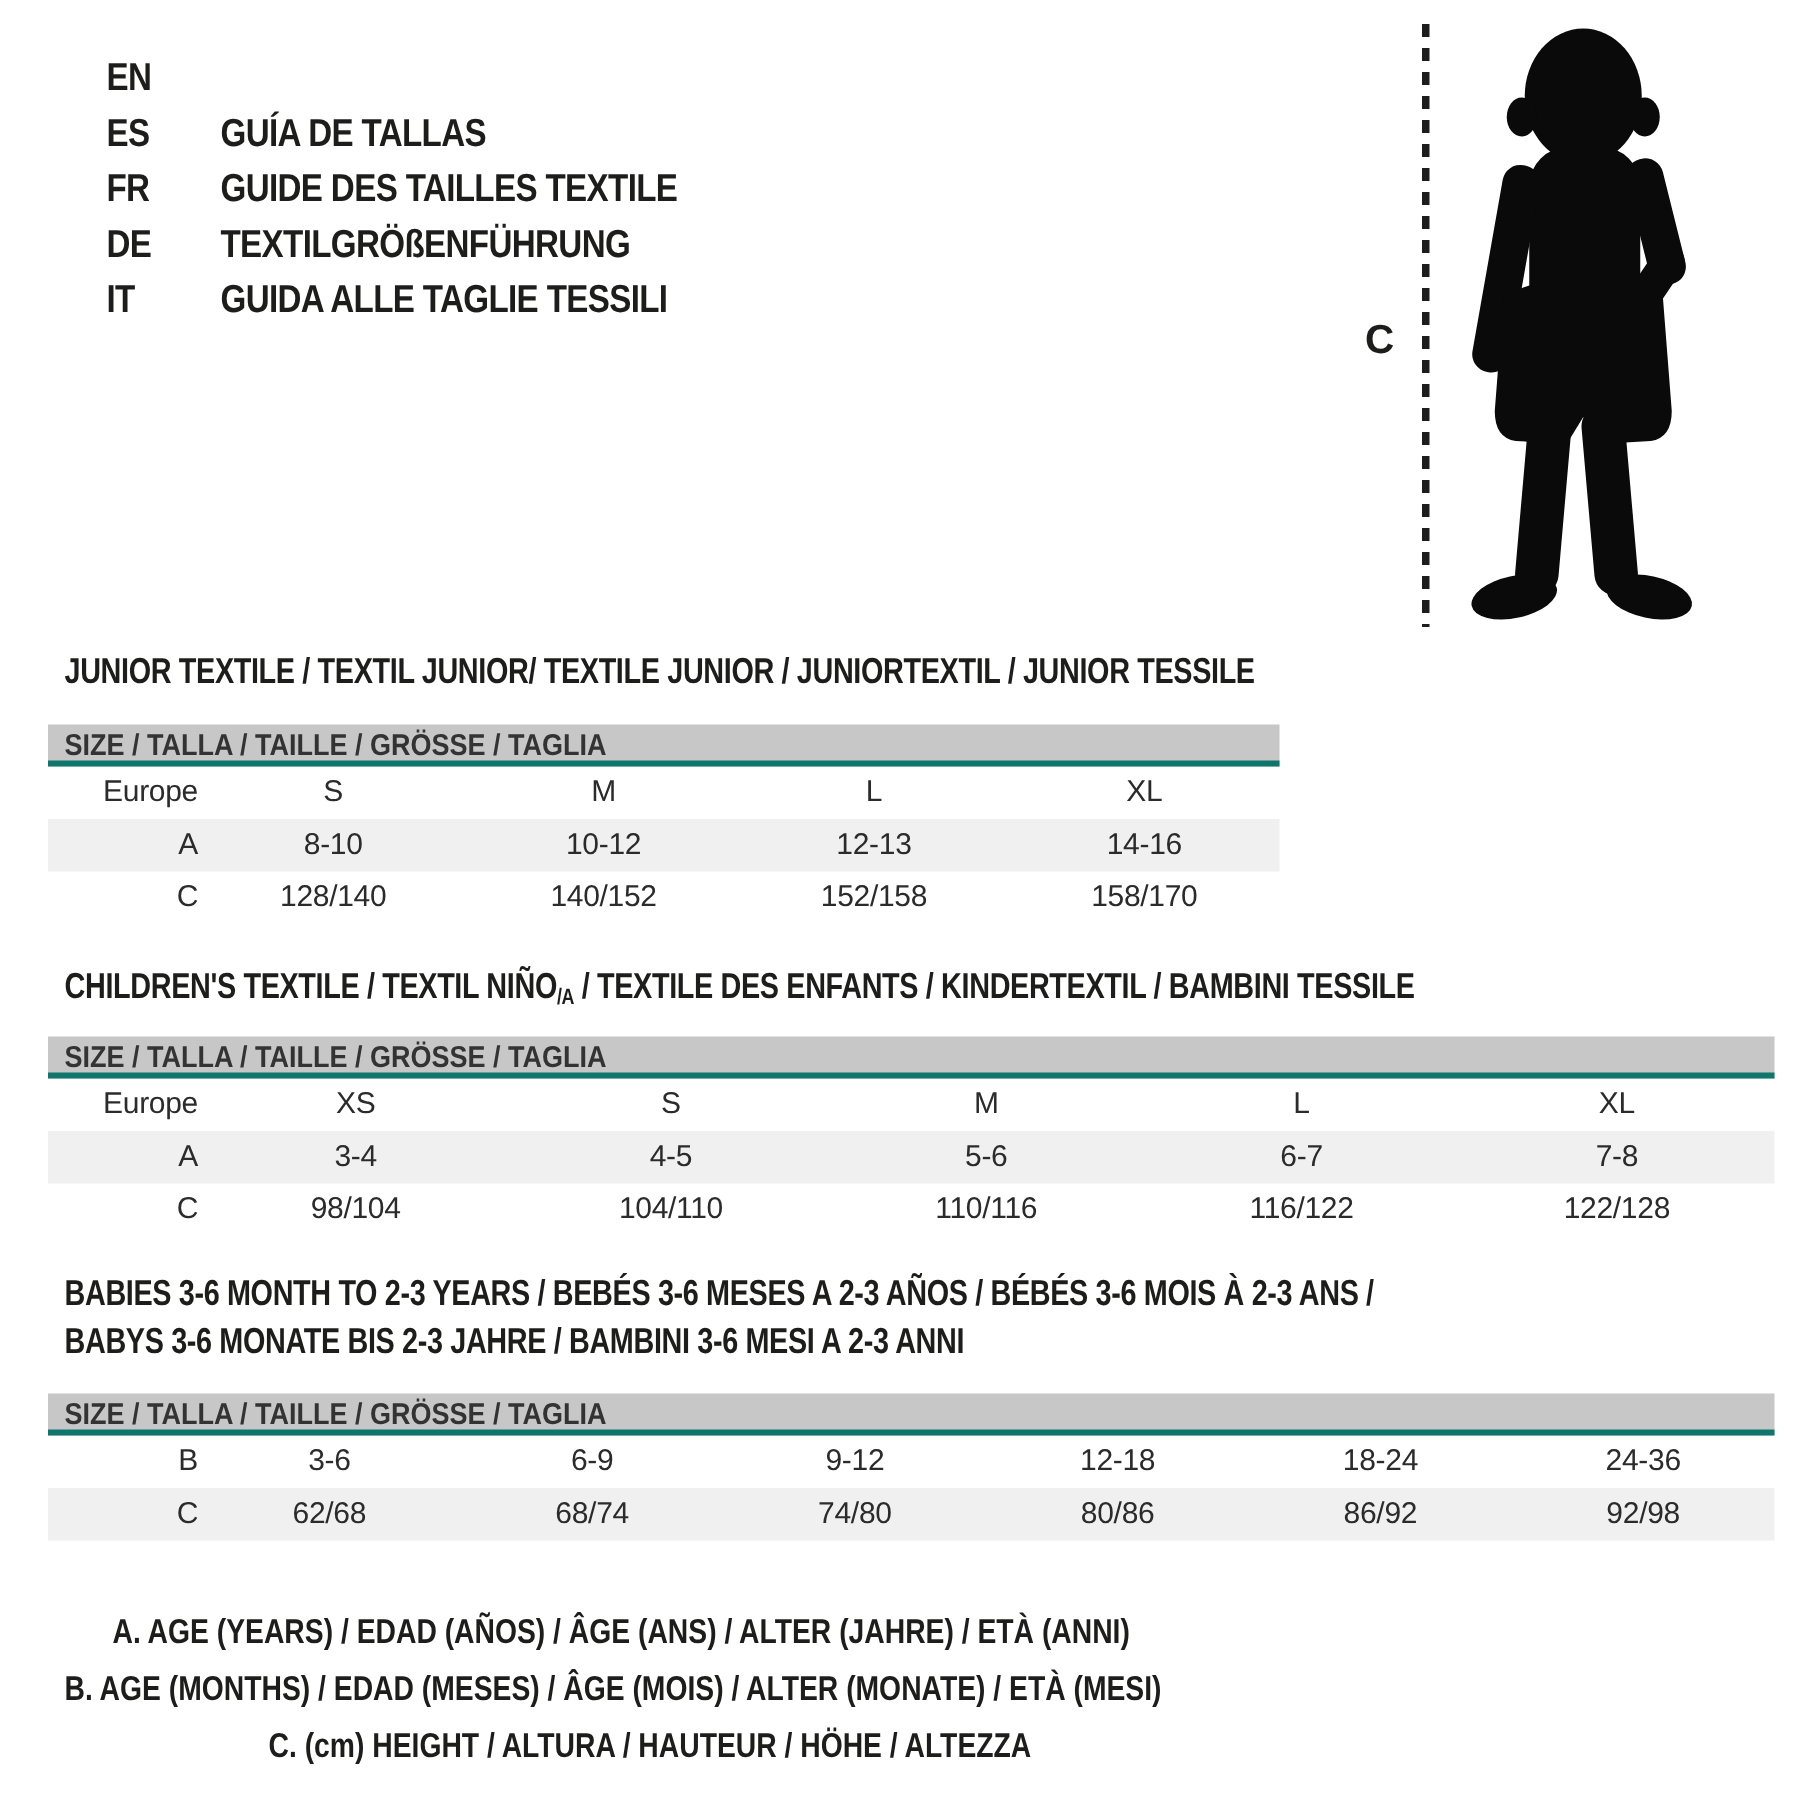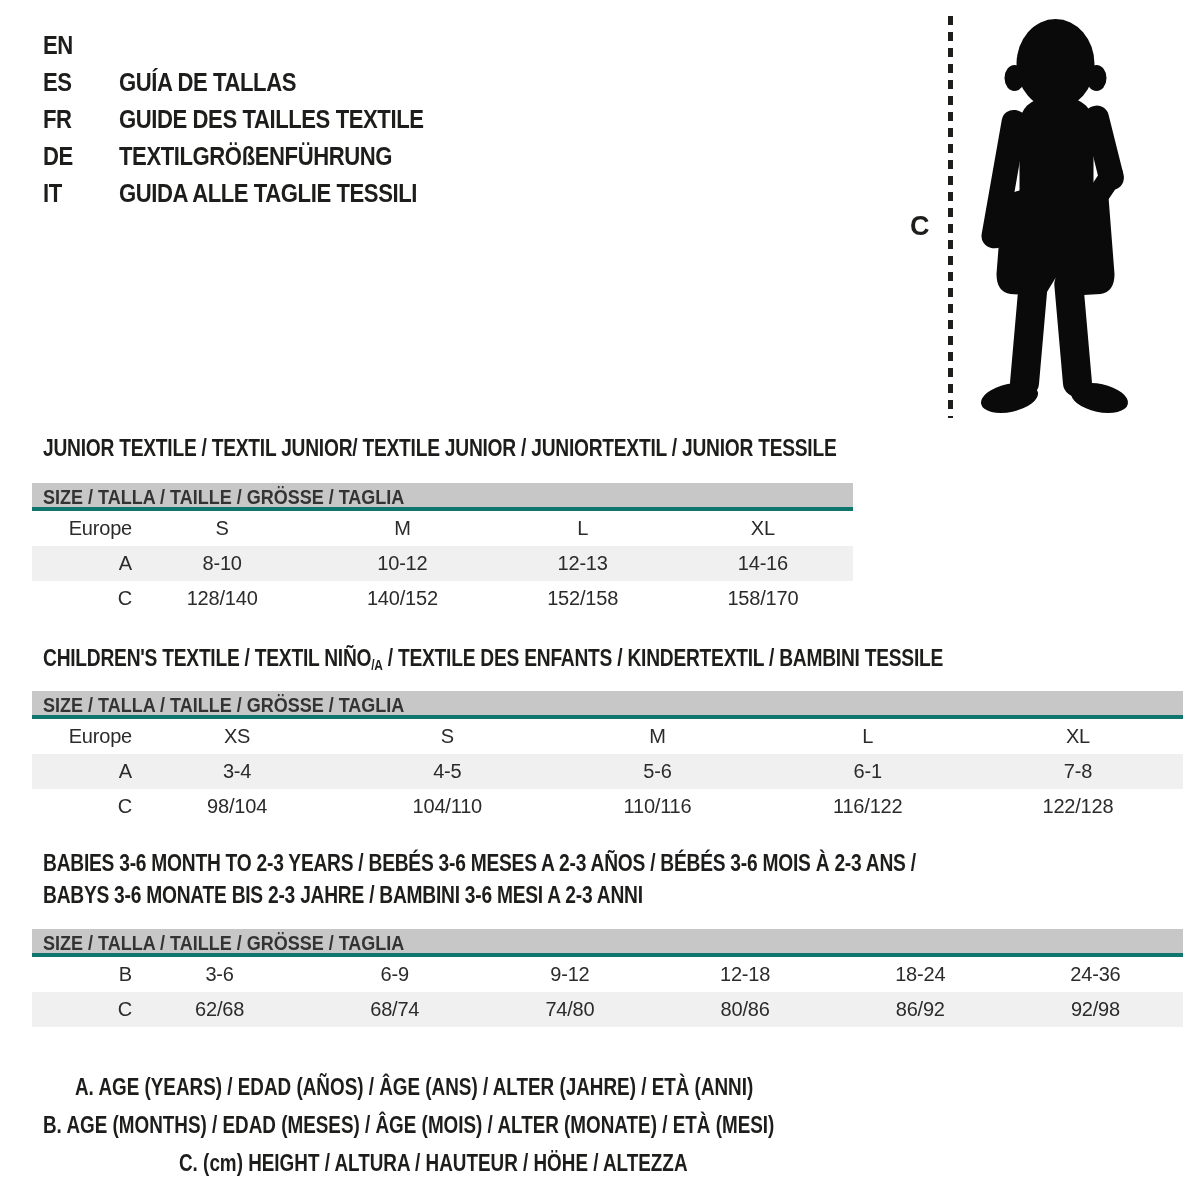--- a/index.html
+++ b/index.html
@@ -12,21 +12,21 @@
     position:relative;width:1200px;height:1200px;background:#ffffff;
     overflow:hidden;font-family:"Liberation Sans",sans-serif;color:var(--ink);
   }
   
   .cond{display:inline-block;transform:scaleX(0.85);transform-origin:0 50%;white-space:nowrap;}
   .cond80{display:inline-block;transform:scaleX(0.80);transform-origin:0 50%;white-space:nowrap;}
   .cond90{display:inline-block;transform:scaleX(0.90);transform-origin:0 50%;white-space:nowrap;}
 
   
   #lang-block{position:absolute;left:43px;top:30px;}
-  .lang-row{display:flex;height:37px;align-items:flex-start;}
+  .lang-row{display:flex;height:37px;align-items:flex-end;margin-left:28px;}
   .lang-code{width:76px;font-weight:bold;font-size:26px;letter-spacing:-0.5px;}
   .lang-title{font-weight:bold;font-size:26px;letter-spacing:-0.5px;}
 
   
   #measure-c{position:absolute;left:910px;top:211px;font-size:27px;font-weight:bold;}
   #measure-line{
     position:absolute;left:948px;top:16px;width:5px;height:402px;
     background:repeating-linear-gradient(to bottom,var(--ink) 0px,var(--ink) 9px,transparent 9px,transparent 16px);
   }
   #silhouette{position:absolute;left:962px;top:12px;width:176px;height:408px;}
@@ -153,21 +153,21 @@
           <div class="tcell">S</div>
           <div class="tcell">M</div>
           <div class="tcell">L</div>
           <div class="tcell">XL</div>
         </div>
         <div class="trow shade">
           <div class="tcell label">A</div>
           <div class="tcell">3-4</div>
           <div class="tcell">4-5</div>
           <div class="tcell">5-6</div>
-          <div class="tcell">6-1</div>
+          <div class="tcell">6-7</div>
           <div class="tcell">7-8</div>
         </div>
         <div class="trow">
           <div class="tcell label">C</div>
           <div class="tcell">98/104</div>
           <div class="tcell">104/110</div>
           <div class="tcell">110/116</div>
           <div class="tcell">116/122</div>
           <div class="tcell">122/128</div>
         </div>

